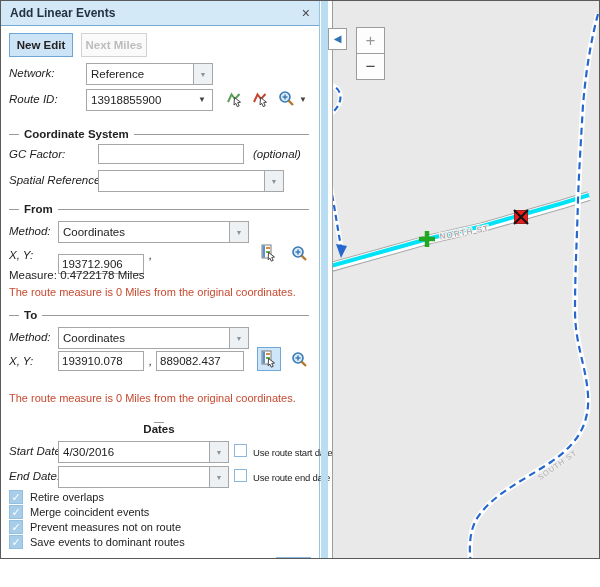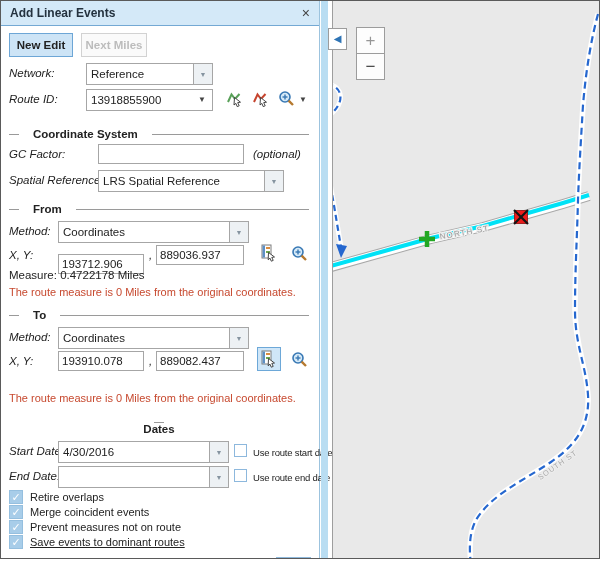--- a/index.html
+++ b/index.html
@@ -9,21 +9,21 @@
   
   #panel { position:absolute; left:0; top:0; bottom:0; width:319px; background:#fff; border-right:1px solid #9cc3de; }
   #panel-stripe { position:absolute; left:320px; top:0; bottom:0; width:7px; background:#b9ddf2; }
   #titlebar { position:absolute; left:0; right:0; top:0; height:25px; background:#d4e9f8; border-bottom:1px solid #74a9d4; }
   #titlebar .t { position:absolute; left:9px; top:0; line-height:24px; font-size:12px; font-weight:700; color:#24323f; }
   #close-x { position:absolute; right:9px; top:0; line-height:24px; font-size:14px; color:#444; cursor:pointer; }
 
   .lbl { position:absolute; font-size:11.5px; color:#222; white-space:nowrap;font-style:italic; }
   .sec { position:absolute; left:8px; right:10px; display:flex; align-items:center; height:14px; }
   .sec .dash { width:10px; border-top:1px solid #9a9a9a; }
-  .sec .name { font-size:11.5px; font-weight:700; color:#222; margin:0 14px; white-space:nowrap; }
+  .sec .name { font-size:11.5px; font-weight:700; color:#222; margin:0 5px; white-space:nowrap; }
   .sec .line { flex:1; border-top:1px solid #9a9a9a; }
 
   .btn { position:absolute; font-size:11.5px; font-weight:700; text-align:center; cursor:pointer; }
   #btn-new  { left:8px;  top:32px; width:64px; height:24px; line-height:22px; background:#cde4f6; border:1px solid #6da6d6; color:#222; }
   #btn-nexted { left:80px; top:32px; width:66px; height:24px; line-height:22px; background:#fafafa; border:1px solid #d2d2d2; color:#bcbcbc; }
 
   .combo { position:absolute; height:22px; background:#fff; border:1px solid #a6a6a6; }
   .combo .val { position:absolute; left:4px; top:0; line-height:20px; font-size:11.5px; color:#222; white-space:nowrap; }
   .combo .dd  { position:absolute; right:0; top:0; bottom:0; width:19px; background:#edf1f4; border-left:1px solid #a6a6a6;
                 display:flex; align-items:center; justify-content:center; font-size:7px; color:#8694a0; cursor:pointer; }
@@ -111,38 +111,36 @@
       <span class="dash"></span>
       <span class="name">Coordinate System</span>
       <span class="line"></span>
     </div>
     <span class="lbl" style="left:8px;top:147px;">GC Factor:</span>
     <input class="inp" style="left: 97px; top: 143px; width: 146px;" value="">
     <span class="lbl" style="left:252px;top:147px;">(optional)</span>
 
     <span class="lbl" style="left:8px;top:173px;">Spatial Reference:</span>
     <div class="combo" style="left:97px;top:169px;width:186px;">
-      <span class="val">LRS Spatial Reference</span>
       <span class="dd">▼</span>
     </div>
 
     <div class="sec" style="top:201px;">
       <span class="dash"></span>
       <span class="name">From</span>
       <span class="line"></span>
     </div>
     <span class="lbl" style="left:8px;top:224px;">Method:</span>
     <div class="combo" style="left:57px;top:220px;width:191px;">
       <span class="val">Coordinates</span>
       <span class="dd">▼</span>
     </div>
     <span class="lbl" style="left:8px;top:248px;">X, Y:</span>
     <input class="inp" style="left: 57px; top: 244px; width: 86px; margin-top: 9px;" value="193712.906">
     <span class="lbl" style="left:148px;top:248px;">,</span>
-    <input class="inp" style="left: 155px; top: 244px; width: 88px;" value="889036.937">
     <span class="icon-btn" style="left:259px;top:243px;">
       <svg width="18" height="18" viewBox="0 0 18 18">
         <rect x="2" y="1" width="9" height="13" fill="#fff" stroke="#7c7c7c" stroke-width="1"></rect>
         <rect x="2.5" y="1.5" width="2.5" height="12" fill="#5e8fc4"></rect>
         <rect x="6" y="3" width="4" height="2" fill="#d98c3f"></rect>
         <rect x="6" y="7" width="4" height="2" fill="#70a84f"></rect>
         <path d="M8.5 8.5 L14.5 13 L11.8 13.4 L13.2 16.4 L11.3 17.2 L10 14.2 L8.2 15.8 Z" fill="#fff" stroke="#333" stroke-width="0.9"></path>
       </svg>
     </span>
     <span class="icon-btn" style="left:290px;top:244px;">
@@ -213,21 +211,21 @@
     <span class="cb-on" style="left:8px;top:489px;">✓</span>
     <span class="opt-lbl" style="top:490px;">Retire overlaps</span>
 
     <span class="cb-on" style="left:8px;top:504px;">✓</span>
     <span class="opt-lbl" style="top:505px;">Merge coincident events</span>
 
     <span class="cb-on" style="left:8px;top:519px;">✓</span>
     <span class="opt-lbl" style="top:520px;">Prevent measures not on route</span>
 
     <span class="cb-on" style="left:8px;top:534px;">✓</span>
-    <span class="opt-lbl" style="top:535px;text-decoration:underline;">Save events to dominant routes</span>
+    <span class="opt-lbl" style="top:535px;">Save events to dominant routes</span>
 
     <div class="btn" id="btn-next">Next &gt;</div>
   </div>
 
   <div id="panel-stripe"></div>
 
   <div id="map">
     <svg class="layer" width="268" height="585" viewBox="0 0 268 585">
 
       <path d="M -2,266 L 48,252 L 98,238 L 150,226 L 188,215 L 230,203 L 256,195" fill="none" stroke="#a8a8a8" stroke-width="10"></path>

